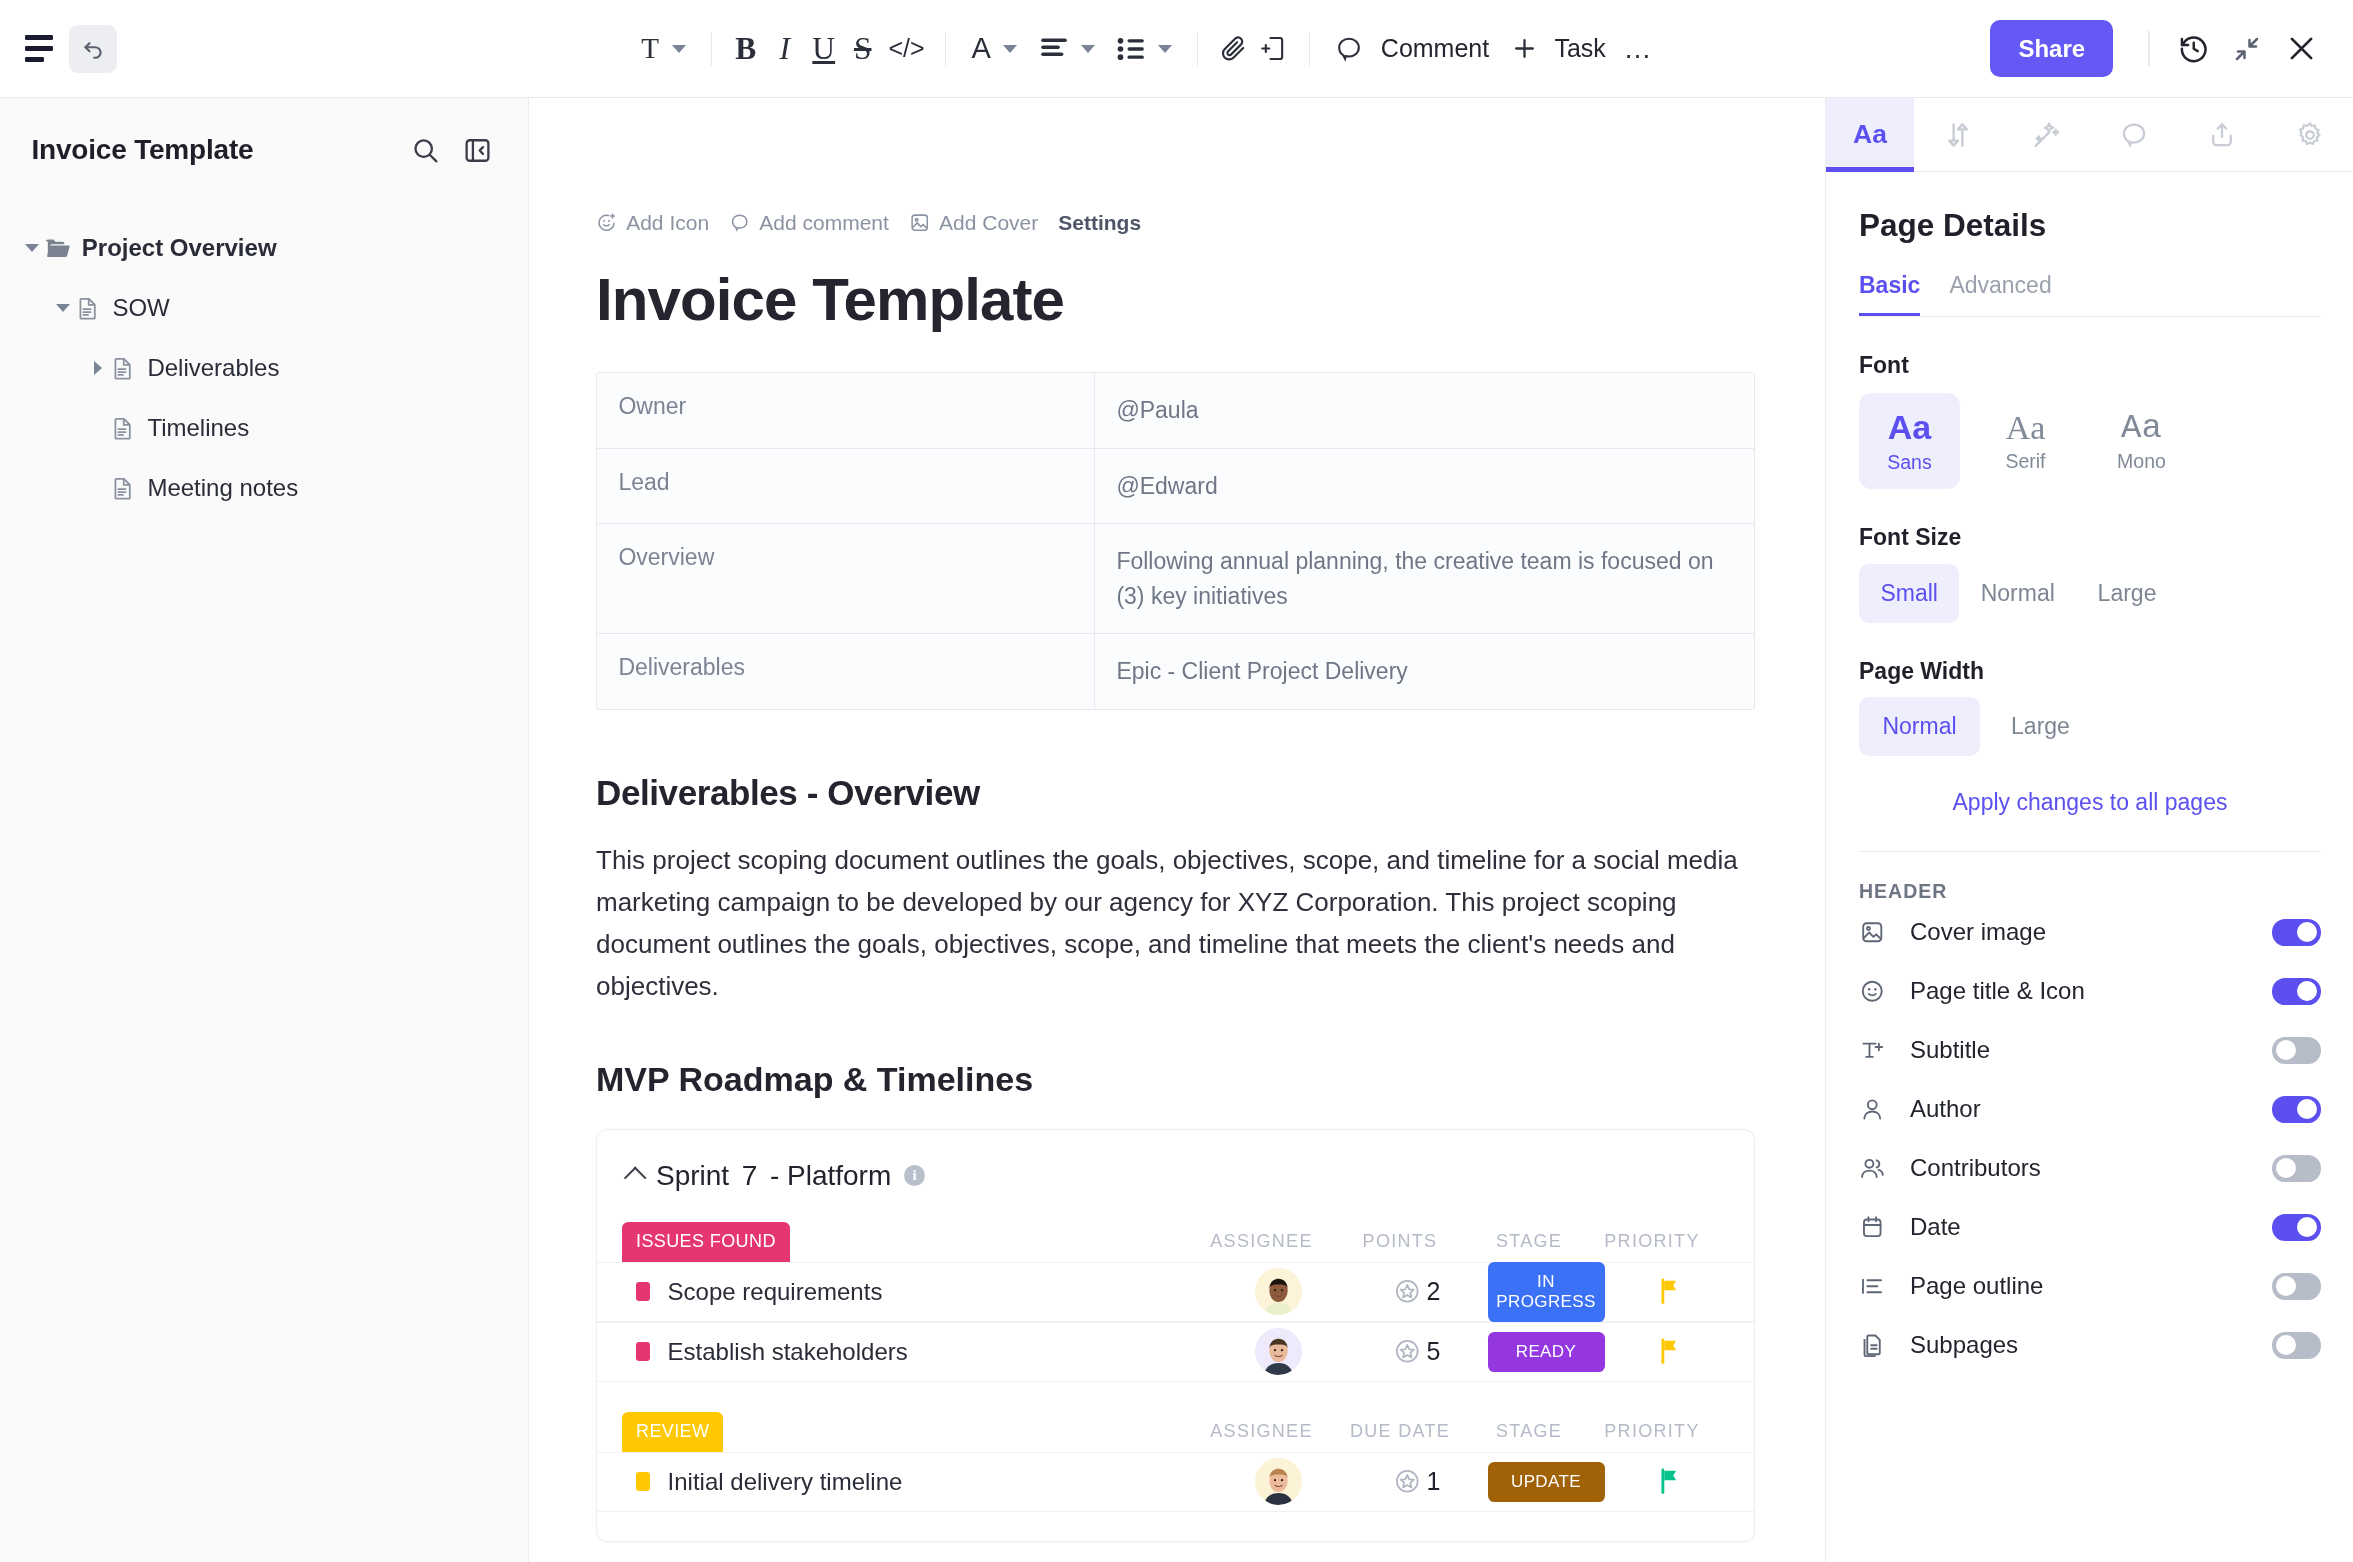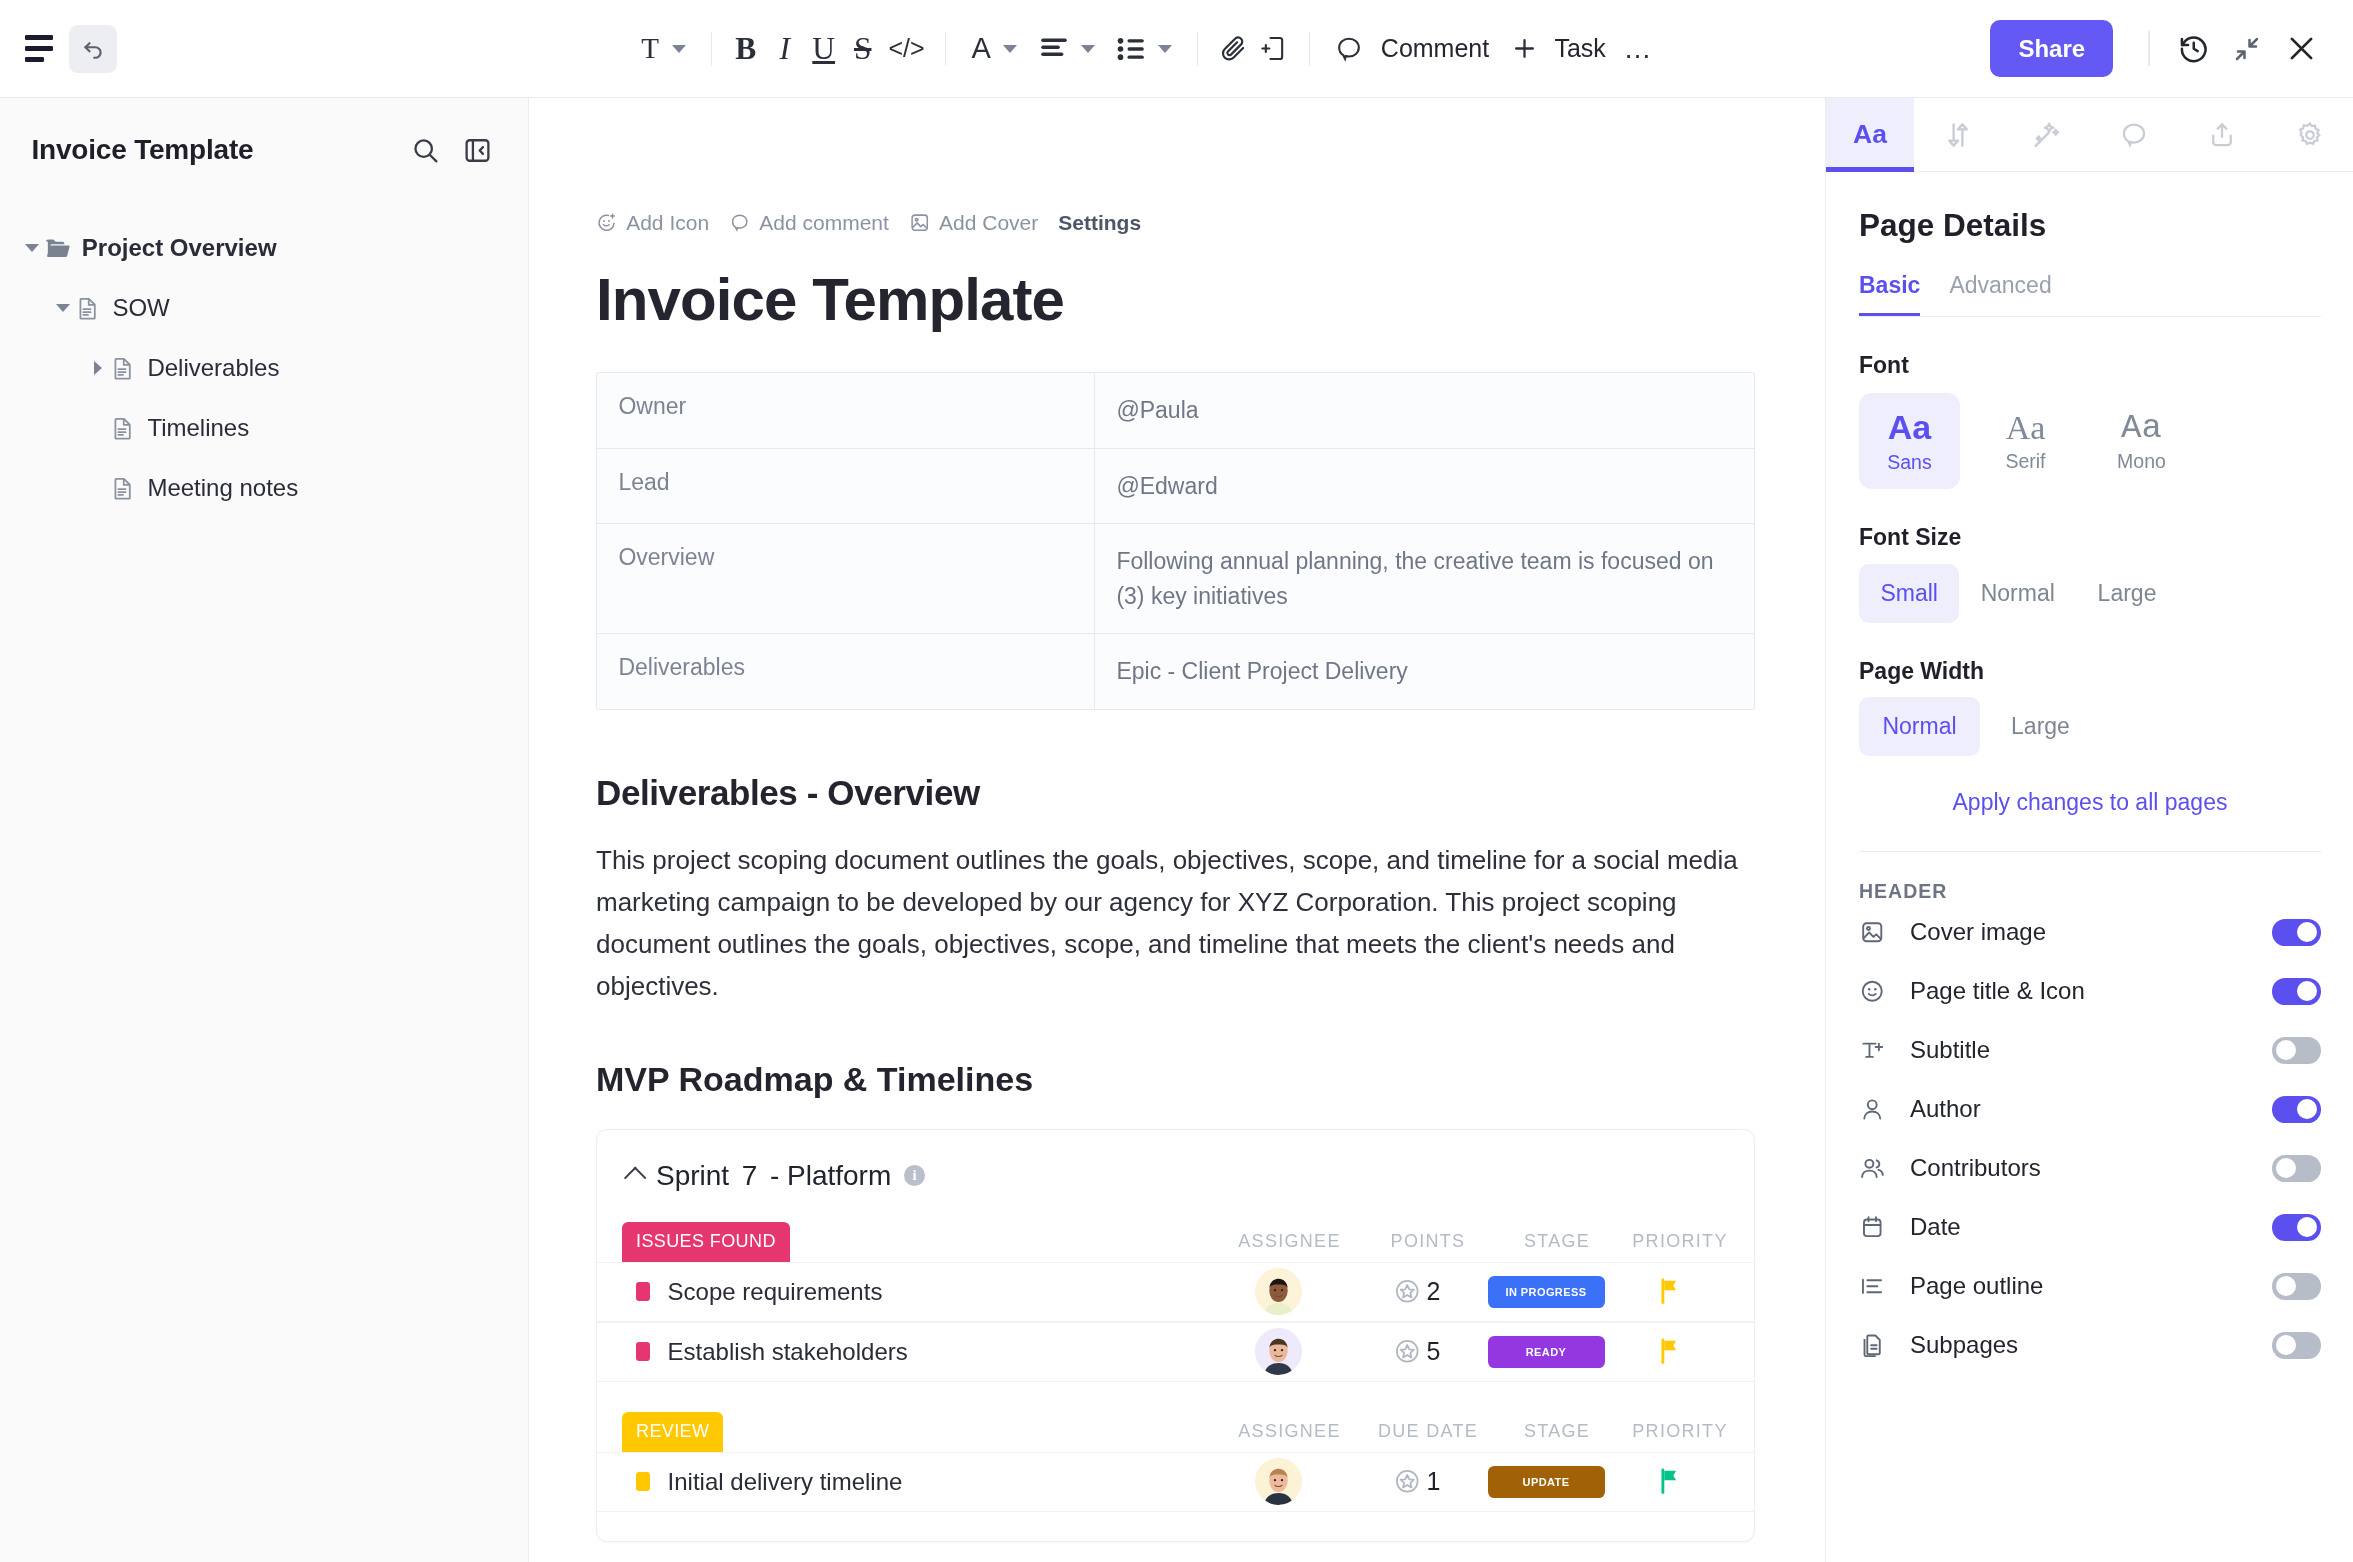--- a/index.html
+++ b/index.html
@@ -141,21 +141,21 @@
     justify-content: center; font-weight: 700; font-family: "Liberation Serif", serif; }
 
   .group-head { display: flex; align-items: flex-end; margin-top: 30px; position: relative; }
   .grp-badge {
     font-size: 18px; color: #fff; font-weight: 400; letter-spacing: 0.4px;
     padding: 9.5px 14px; border-radius: 6.3px 6.3px 0 0; margin-left: 25px;
   }
   .badge-pink { background: #e5366f; }
   .badge-yellow { background: #ffc801; }
   .col-heads {
-    position: absolute; right: 14px; bottom: 10px; display: flex; align-items: center;
+    position: absolute; right: 42px; bottom: 10px; display: flex; align-items: center;
   }
   .col-h { font-size: 18px; color: #b4bac6; letter-spacing: 1.3px; text-align: center; }
   .ch-assignee { width: 145px; }
   .ch-points { width: 132px; }
   .ch-stage { width: 126px; }
   .ch-priority { width: 120px; }
 
   .task-row {
     display: flex; align-items: center; height: 60px; position: relative;
     border-top: 0.6px solid #f0f1f4; border-bottom: 0.6px solid #f0f1f4; background: #fff;
@@ -165,22 +165,22 @@
   .tr-right { position: absolute; right: 25px; display: flex; align-items: center; }
   .cell { display: flex; align-items: center; justify-content: center; }
   .c-assignee { width: 145px; }
   .c-points { width: 132px; gap: 6.3px; }
   .c-stage { width: 126px; }
   .c-priority { width: 120px; }
   .avatar { width: 47px; height: 47px; border-radius: 50%; overflow: hidden;
     display: flex; align-items: flex-end; justify-content: center; }
   .pts-num { font-size: 25px; color: #1f212b; }
   .pill {
-    font-size: 11px; color: #fff; letter-spacing: 0.4px; padding: 10px 0;
-    border-radius: 6.3px; width: 117px; text-align: center; font-weight: 700;
+    font-size: 17px; color: #fff; letter-spacing: 0.4px; padding: 10px 0;
+    border-radius: 6.3px; width: 117px; text-align: center; font-weight: 400;
   }
 
   
   .rpanel {
     position: absolute; top: 98px; right: 0; width: 529px; height: 1465px;
     background: #fff; border-left: 0.6px solid #ebedf0;
   }
   .rp-tabs { display: flex; align-items: stretch; height: 74px;
     border-bottom: 0.6px solid #ebedf0; }
   .rp-tab { flex: 1; display: flex; align-items: center; justify-content: center;

